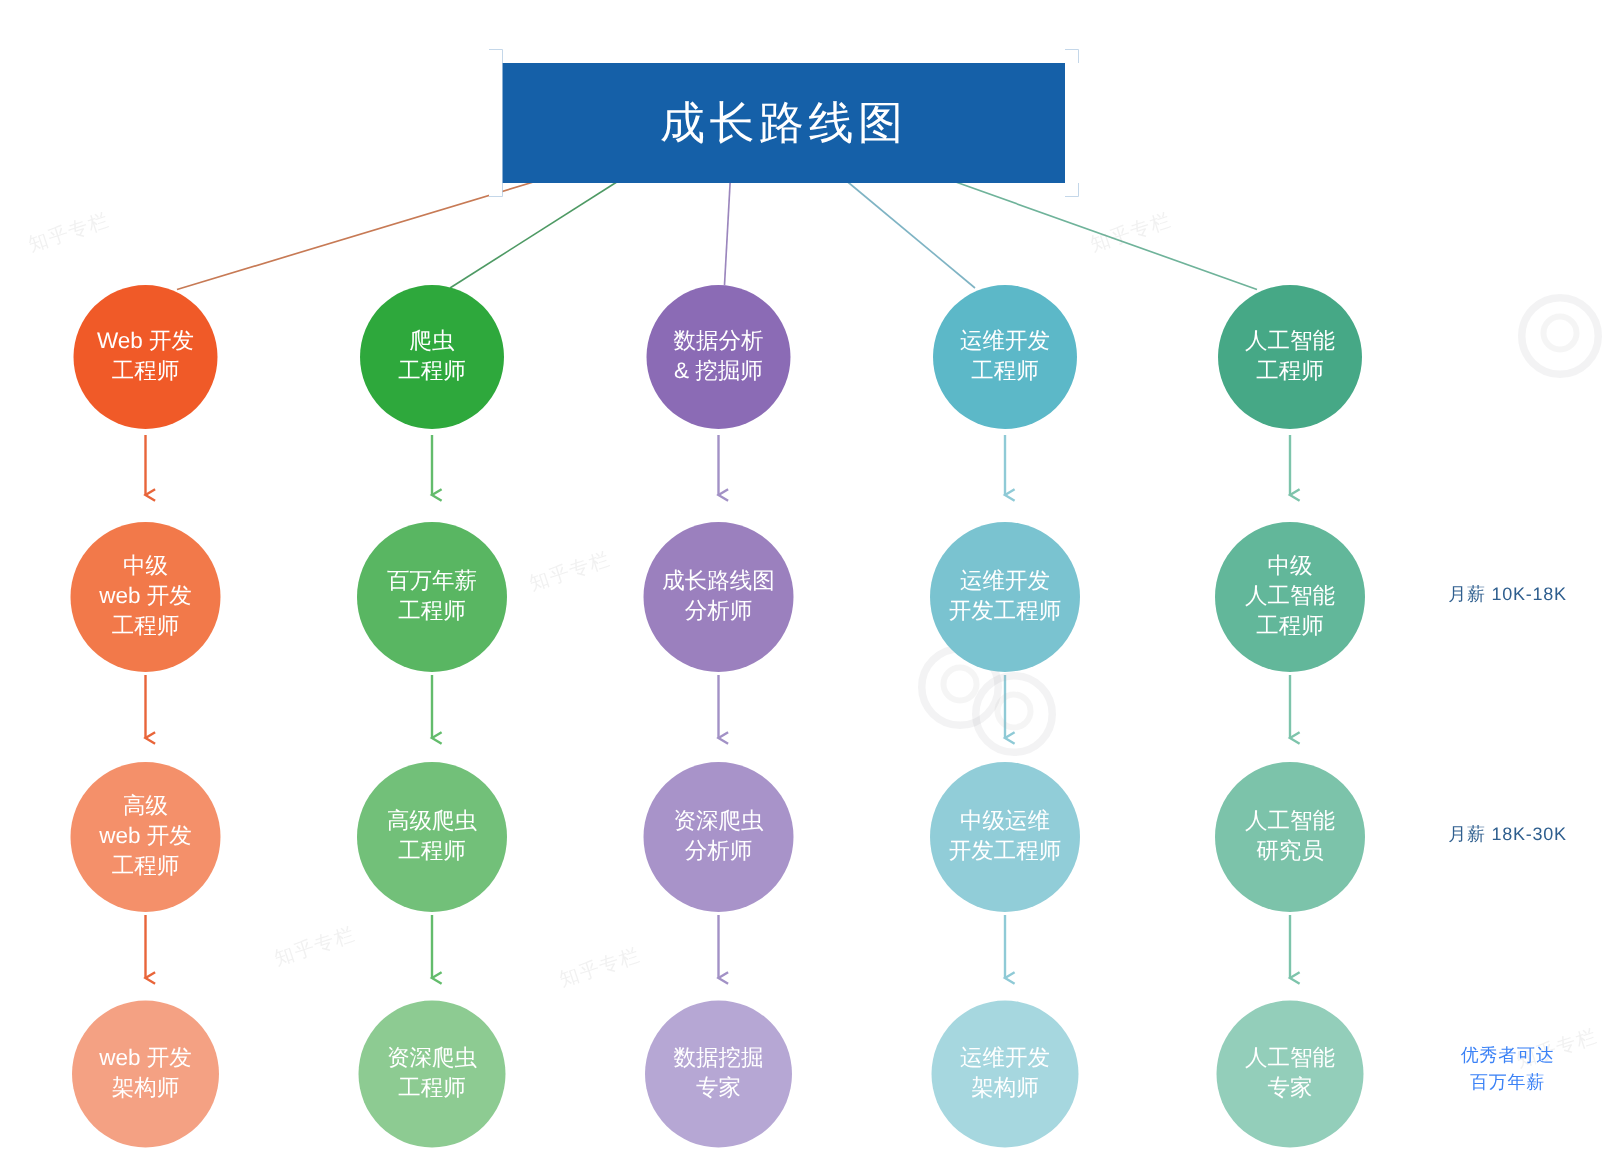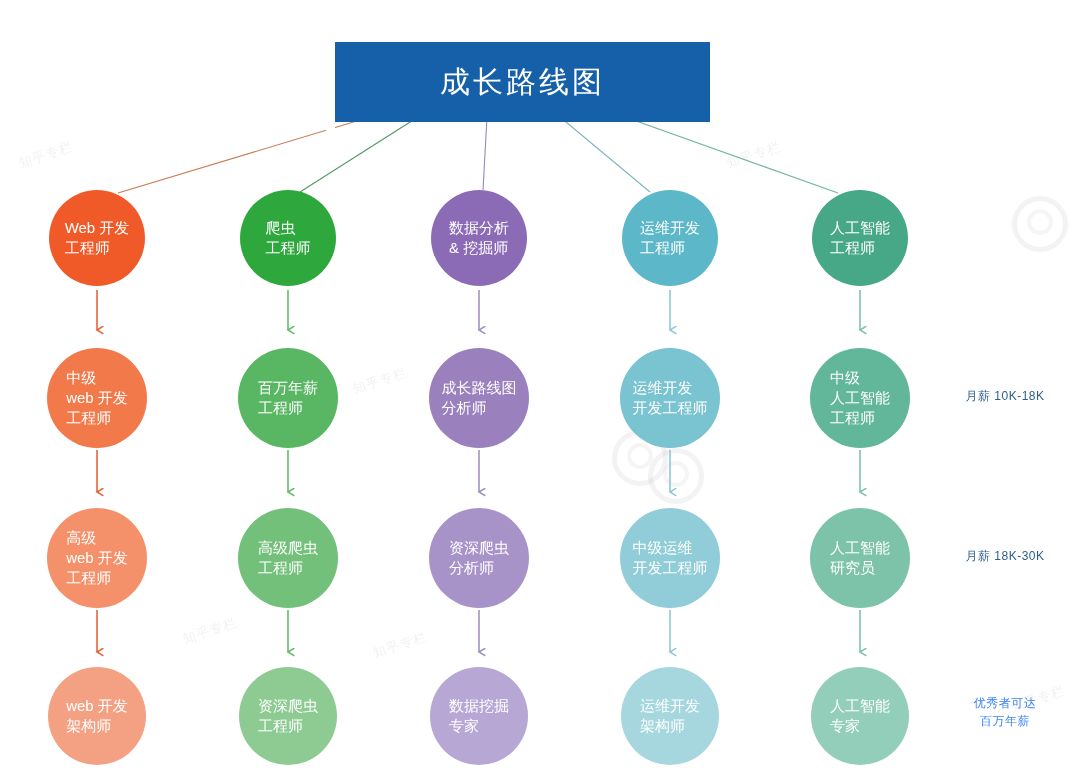--- a/index.html
+++ b/index.html
@@ -73,20 +73,21 @@
   .nub-in.bl { left: 0;  bottom: 0; }
   .nub-in.br { right: 0; bottom: 0; }
 
   
   .node {
     position: absolute;
     border-radius: 50%;
     display: flex;
     align-items: center;
     justify-content: center;
+    text-align: center;
     color: #ffffff;
     box-sizing: border-box;
     line-height: 1.32;
   }
   .node .label {
     padding: 0 6px;
     white-space: pre-line;
     font-weight: 400;
   }
 

